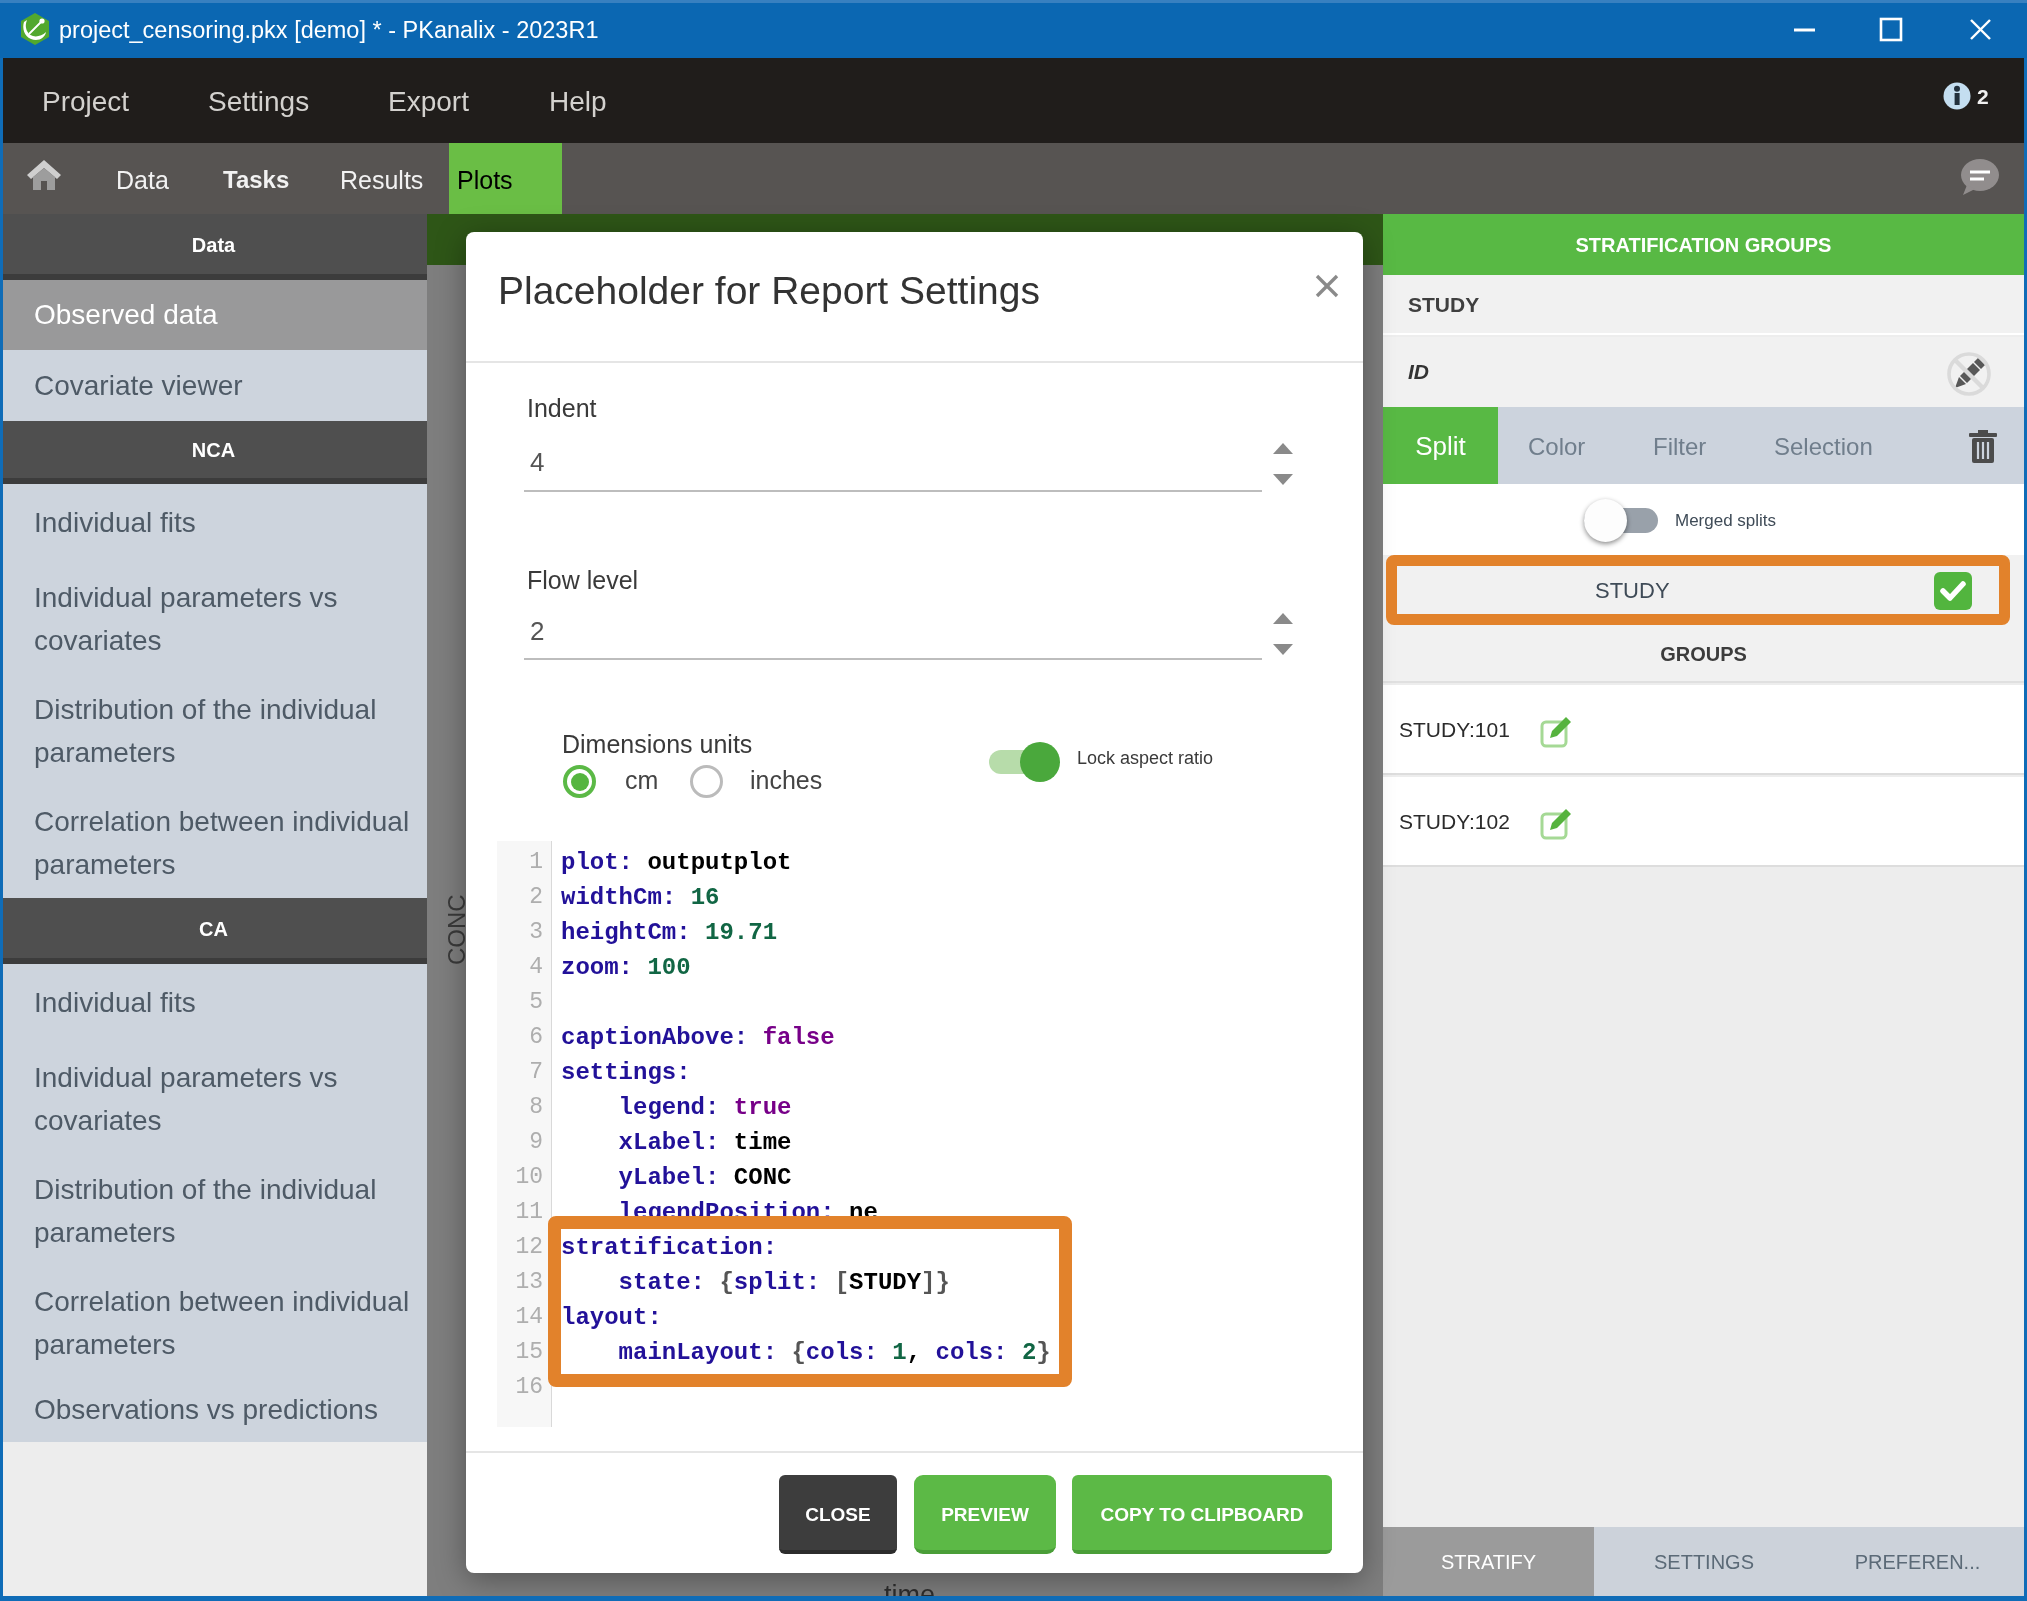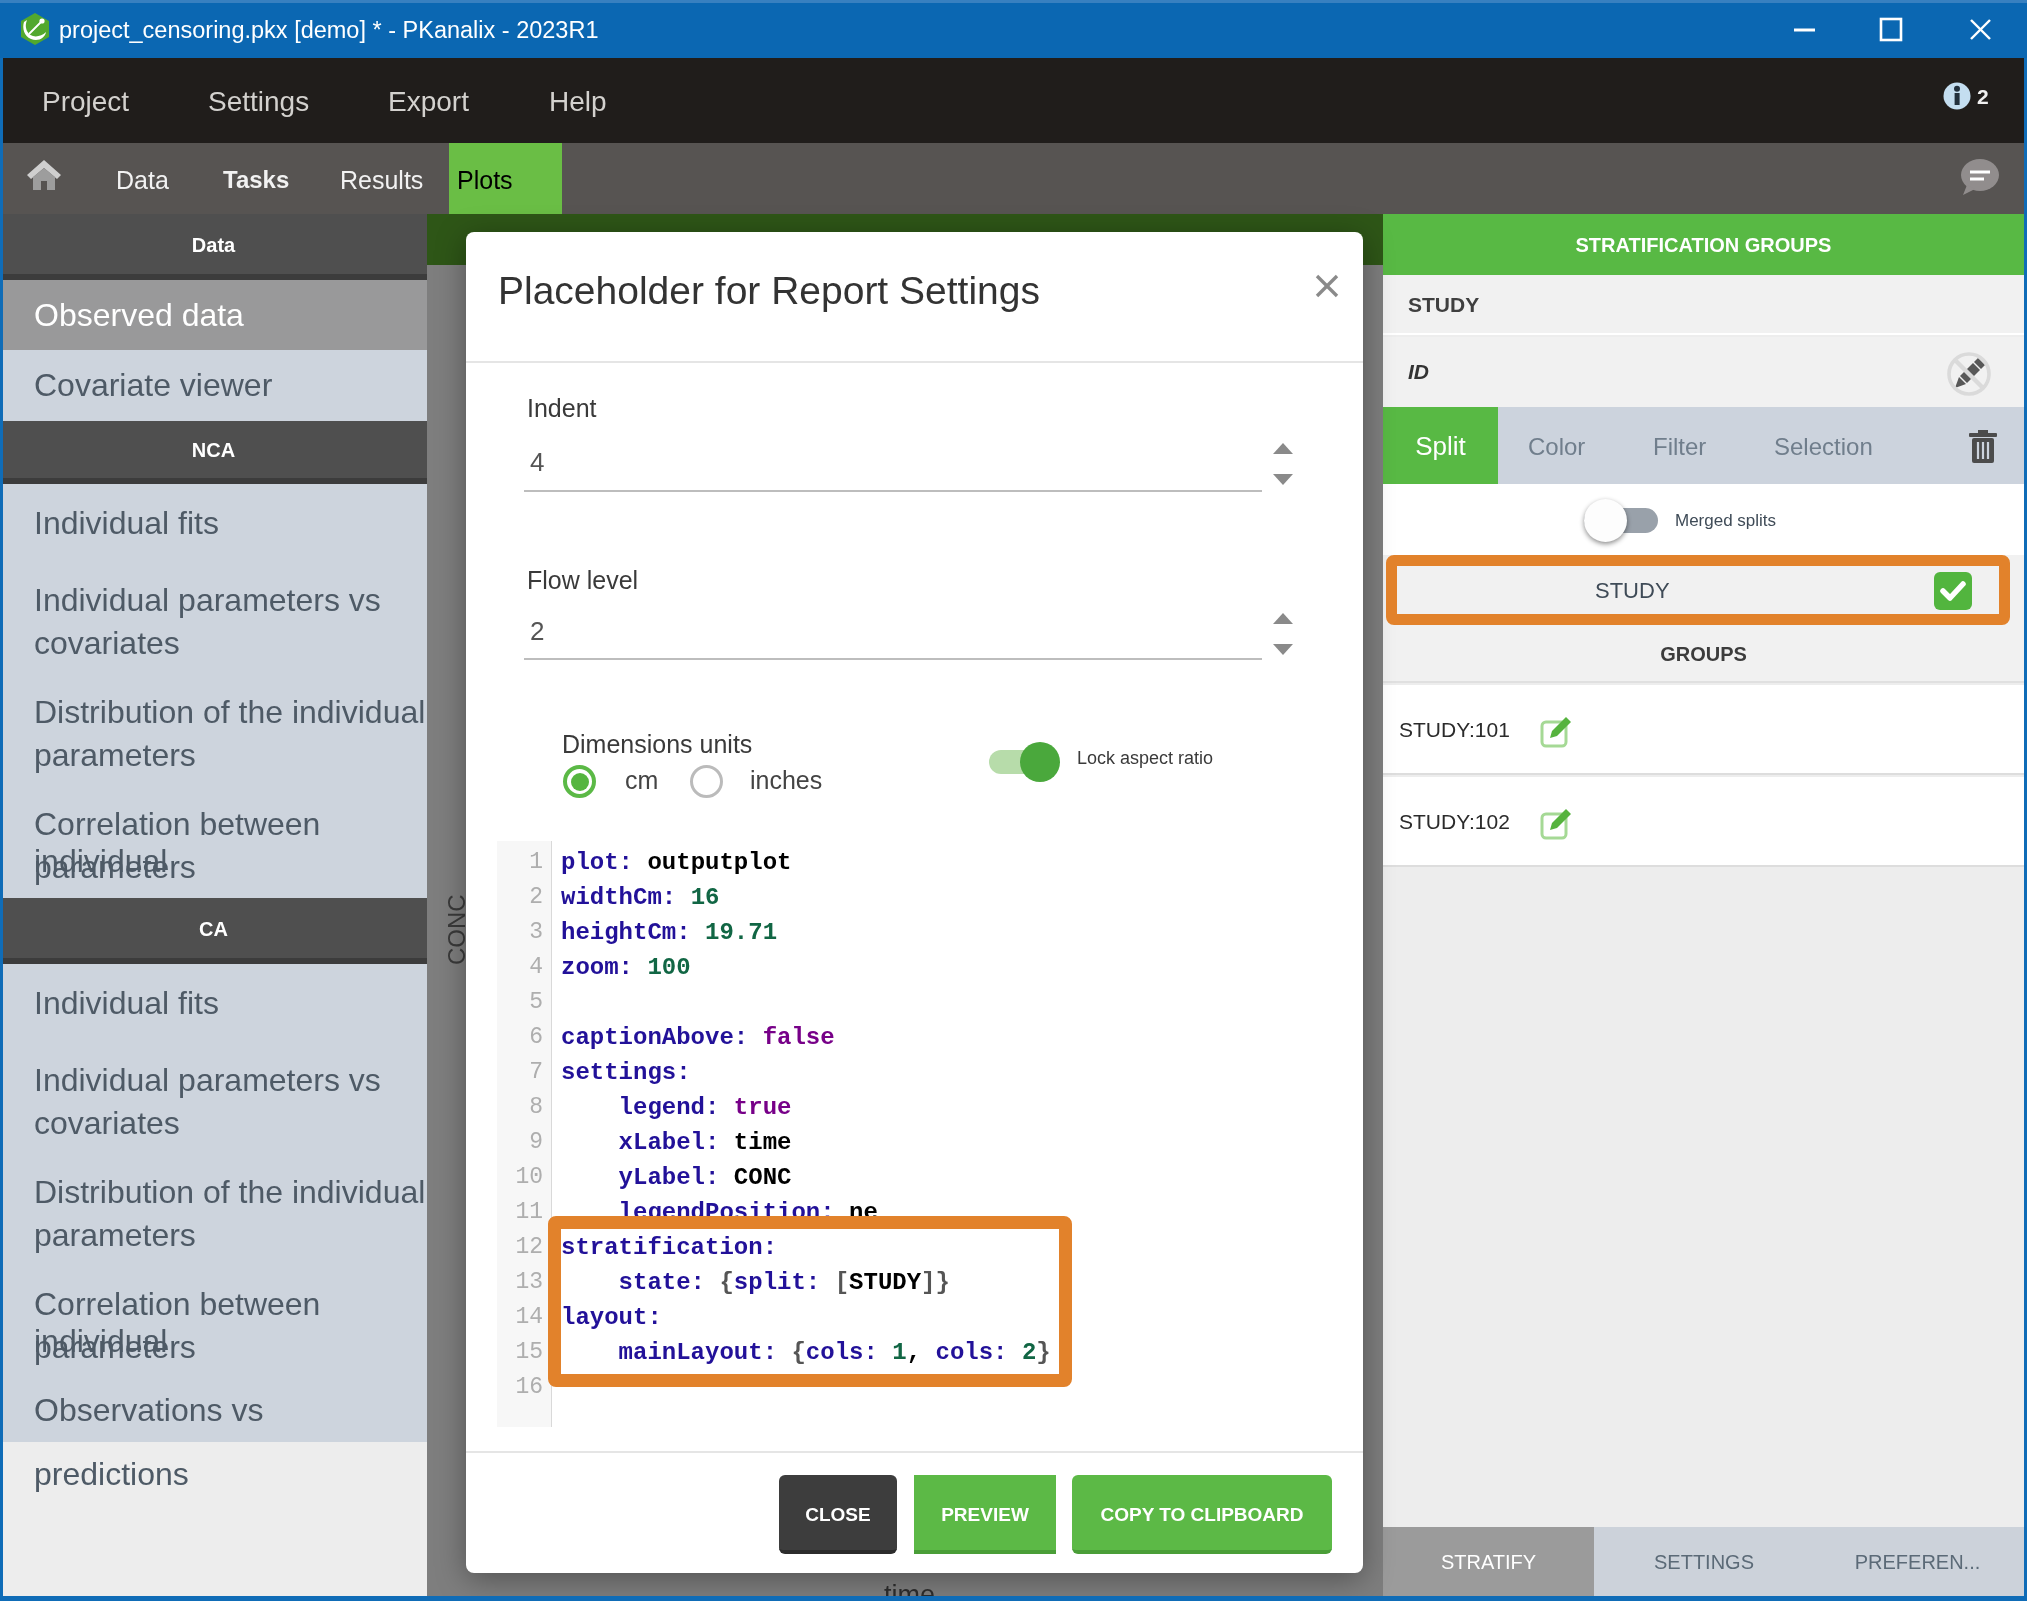--- a/index.html
+++ b/index.html
@@ -16,21 +16,21 @@
   #menubar { left:0; top:58px; width:2027px; height:85px; background:#201d1b; }
   .menu-item { position:absolute; top:58px; height:85px; line-height:88px; color:#d3d1ce; font-size:28px; }
 
   
   #tabbar { left:0; top:143px; width:2027px; height:72px; background:#575452; }
   .tab { position:absolute; top:143px; height:72px; line-height:74px; color:#f2f2f2; font-size:25px; }
 
   
   #sidebar { left:0; top:214px; width:427px; height:1382px; background:#ededed; }
   .side-head { position:absolute; left:0; width:427px; background:#4f4f4f; border-bottom:6px solid #3c3c3c; color:#fff; font-weight:bold; font-size:20px; text-align:center; }
-  .side-item { position:absolute; left:0; width:427px; background:#cdd4dd; color:#4e5a66; font-size:32px; }
+  .side-item { position:absolute; left:0; width:427px; background:#cdd4dd; color:#4e5a66; font-size:28px; }
   .side-item span { position:absolute; left:34px; }
 
   
   #center { left:427px; top:214px; width:956px; height:1382px; background:#7e7e7e; }
   #plot-head { left:427px; top:214px; width:956px; height:51px; background:#2e5617; }
   #conc { left:442px; top:920px; width:30px; height:60px; color:#3a3a3a; font-size:24px; transform:rotate(-90deg); transform-origin:center; white-space:nowrap; text-align:center; line-height:60px; }
   #time { left:884px; top:1580px; color:#2d2d2d; font-size:27px; }
 
   
   #rpanel { left:1383px; top:214px; width:641px; height:1382px; background:#ededed; }
@@ -271,21 +271,21 @@
   <div class="ln" style="top:354px">11</div><div class="cl" style="top:354px">    <span class="k">legendPosition:</span> ne</div>
   <div class="ln" style="top:389px">12</div><div class="cl" style="top:389px"><span class="k">stratification:</span></div>
   <div class="ln" style="top:424px">13</div><div class="cl" style="top:424px">    <span class="k">state:</span> <span class="m">{</span><span class="k">split:</span> <span class="m">[</span>STUDY<span class="m">]}</span></div>
   <div class="ln" style="top:459px">14</div><div class="cl" style="top:459px"><span class="k">layout:</span></div>
   <div class="ln" style="top:494px">15</div><div class="cl" style="top:494px">    <span class="k">mainLayout:</span> <span class="m">{</span><span class="k">cols:</span> <span class="n">1</span>, <span class="k">cols:</span> <span class="n">2</span><span class="m">}</span></div>
   <div class="ln" style="top:529px">16</div>
 </div>
 
 <div class="mod" style="left:466px;top:1451px;width:897px;height:2px;background:#e5e5e5"></div>
 <div class="mod" style="left:779px;top:1475px;width:118px;height:79px;background:#3d3d3d;border-radius:6px;color:#fff;font-weight:bold;font-size:19px;text-align:center;line-height:79px;border-bottom:4px solid #2c2c2c">CLOSE</div>
-<div class="mod" style="left:914px;top:1475px;width:142px;height:79px;background:#5cb946;border-radius:0;color:#fff;font-weight:bold;font-size:19px;text-align:center;line-height:79px;border-bottom:4px solid #4a9e38">PREVIEW</div>
+<div class="mod" style="left:914px;top:1475px;width:142px;height:79px;background:#5cb946;border-radius:9px;color:#fff;font-weight:bold;font-size:19px;text-align:center;line-height:79px;border-bottom:4px solid #4a9e38">PREVIEW</div>
 <div class="mod" style="left:1072px;top:1475px;width:260px;height:79px;background:#5cb946;border-radius:6px;color:#fff;font-weight:bold;font-size:19px;text-align:center;line-height:79px;border-bottom:4px solid #4a9e38">COPY TO CLIPBOARD</div>
 
 <div class="orange" style="left:548px;top:1216px;width:524px;height:171px"></div>
 <div class="orange" style="left:1386px;top:555px;width:624px;height:70px;border-width:11px"></div>
 
 <div id="bl" class="abs"></div>
 <div id="br" class="abs"></div>
 <div id="bb" class="abs"></div>
 
 </body></html>

